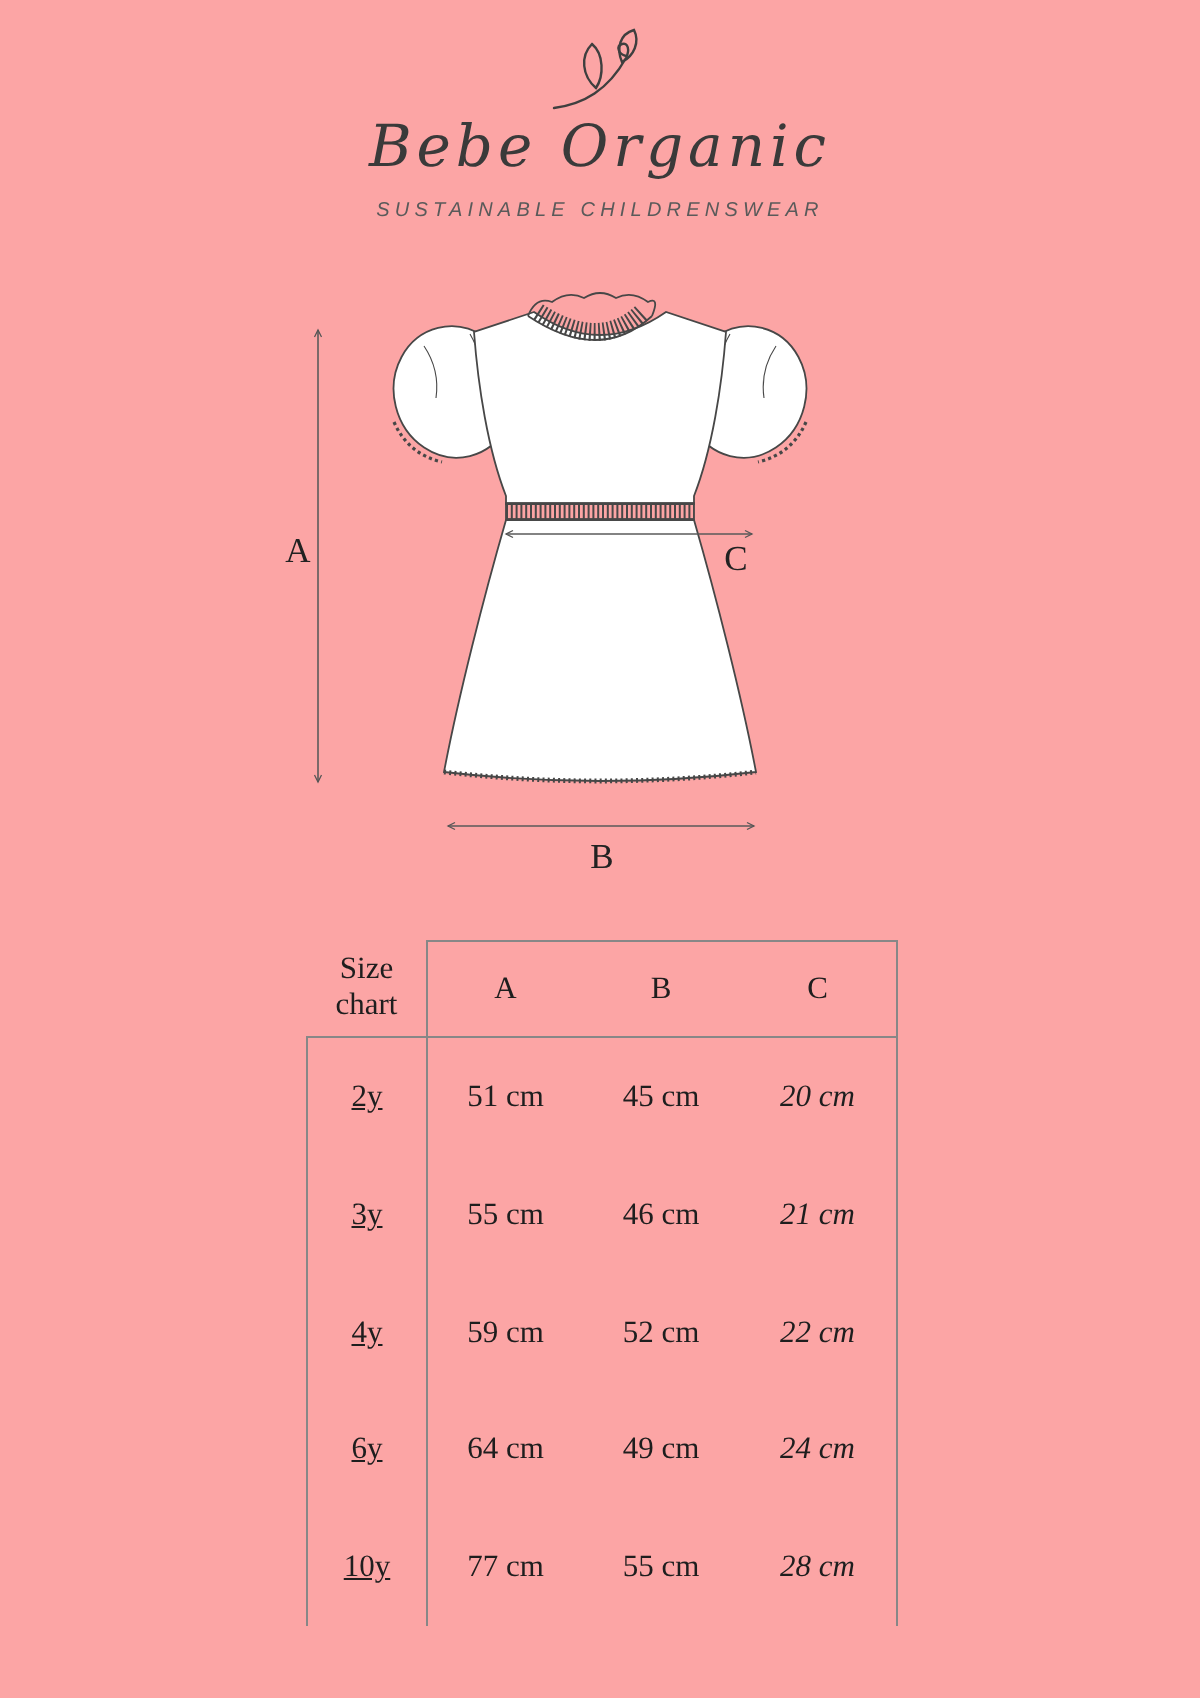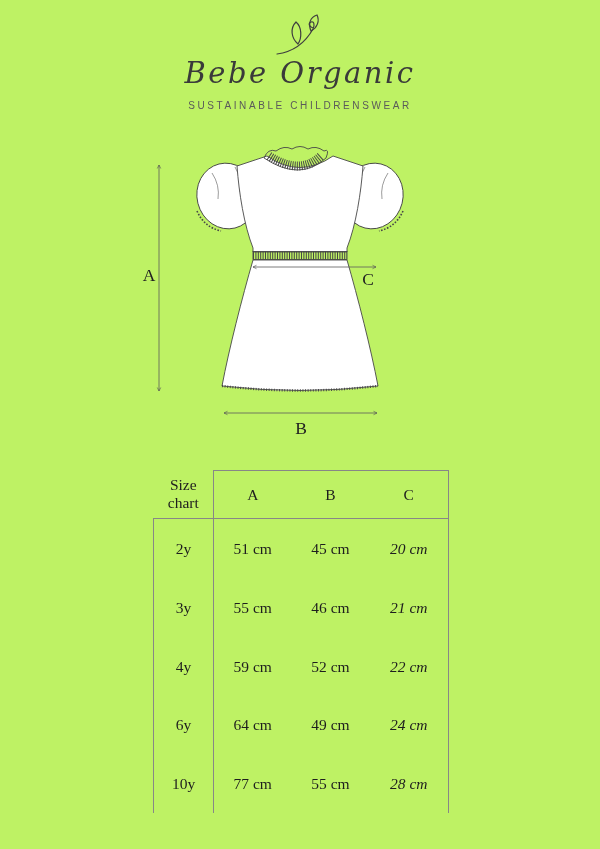--- a/index.html
+++ b/index.html
@@ -1,19 +1,19 @@
 <!DOCTYPE html>
 <html><head>
 <meta charset="utf-8">
 <style>
   html,body{margin:0;padding:0;background:#fff;}
   .page{
     position:relative;
     width:600px;height:849px;
-    background:#bef264;
+    background:#fca5a5;
     overflow:hidden;
     font-family:"Liberation Serif","DejaVu Serif",serif;
   }
   
   .sprig{position:absolute;left:272px;top:14px;}
   .brand-name{
     position:absolute;left:0;top:56px;width:600px;
     text-align:center;
     font-family:"DejaVu Serif","Liberation Serif",serif;
     font-style:italic;
@@ -21,39 +21,40 @@
     letter-spacing:2.5px;
     color:#3a3a3a;
   }
   .brand-tagline{
     position:absolute;left:0;top:100px;width:600px;
     text-align:center;
     font-family:"Liberation Sans","DejaVu Sans",sans-serif;
     font-size:10px;
     letter-spacing:2.6px;
     color:#5a5a5a;
+    font-style:italic;
   }
   
   .diagram{position:absolute;left:140px;top:135px;}
   
   .size-table{
     position:absolute;left:153px;top:470px;
     width:295px;height:343px;
     border-collapse:collapse;table-layout:fixed;
     font-size:15.5px;color:#1e1e1e;
   }
   .size-table th,.size-table td{
     text-align:center;vertical-align:middle;
     font-weight:normal;padding:0;line-height:1.15;
   }
   .size-table tr.hdr{height:48px;}
   .th-size{border-right:1px solid #878787;border-bottom:1px solid #878787;}
   .th-col{border-top:1px solid #878787;border-bottom:1px solid #878787;}
   .th-col.last{border-right:1px solid #878787;}
-  .td-size{border-left:1px solid #878787;border-right:1px solid #878787;}
+  .td-size{border-left:1px solid #878787;border-right:1px solid #878787;text-decoration:underline;}
   .td-val.last{border-right:1px solid #878787;font-style:italic;}
   tr.last-row td{border-bottom:1px solid #878787;}
 </style>
 </head>
 <body>
 
 <div class="page">
 
   <div>
     <svg class="sprig" width="56" height="44" viewBox="0 0 56 44">

